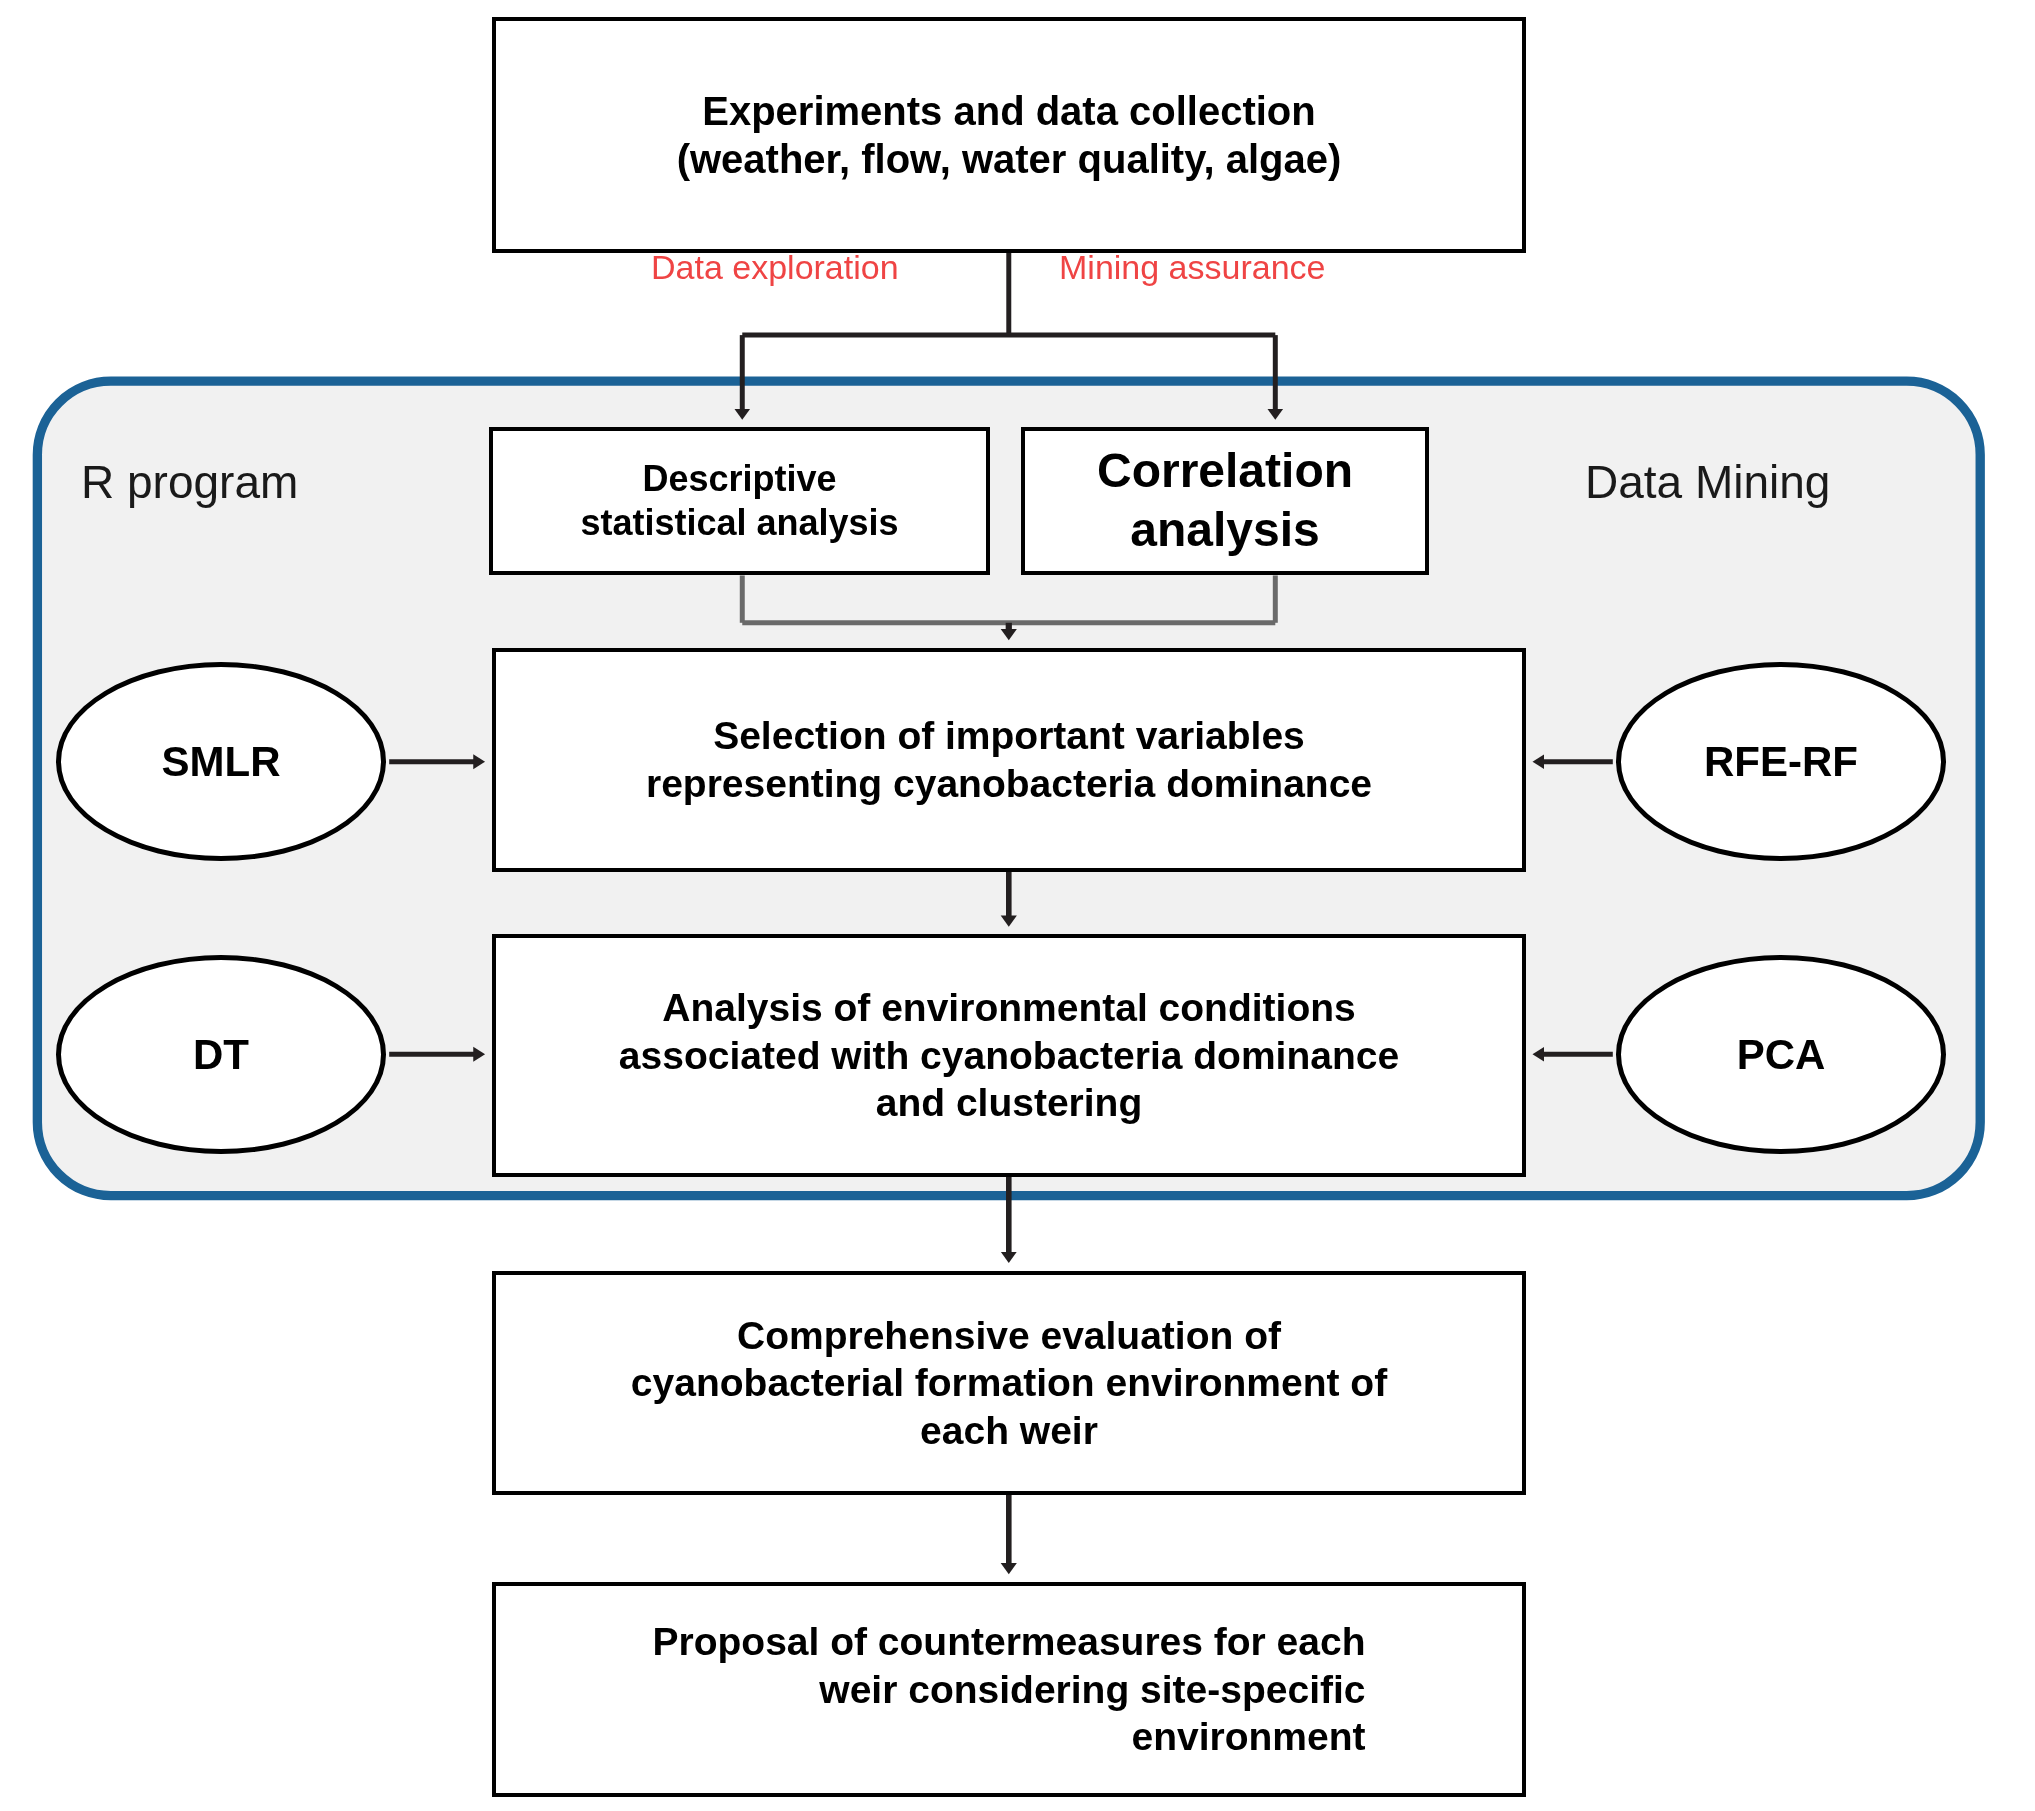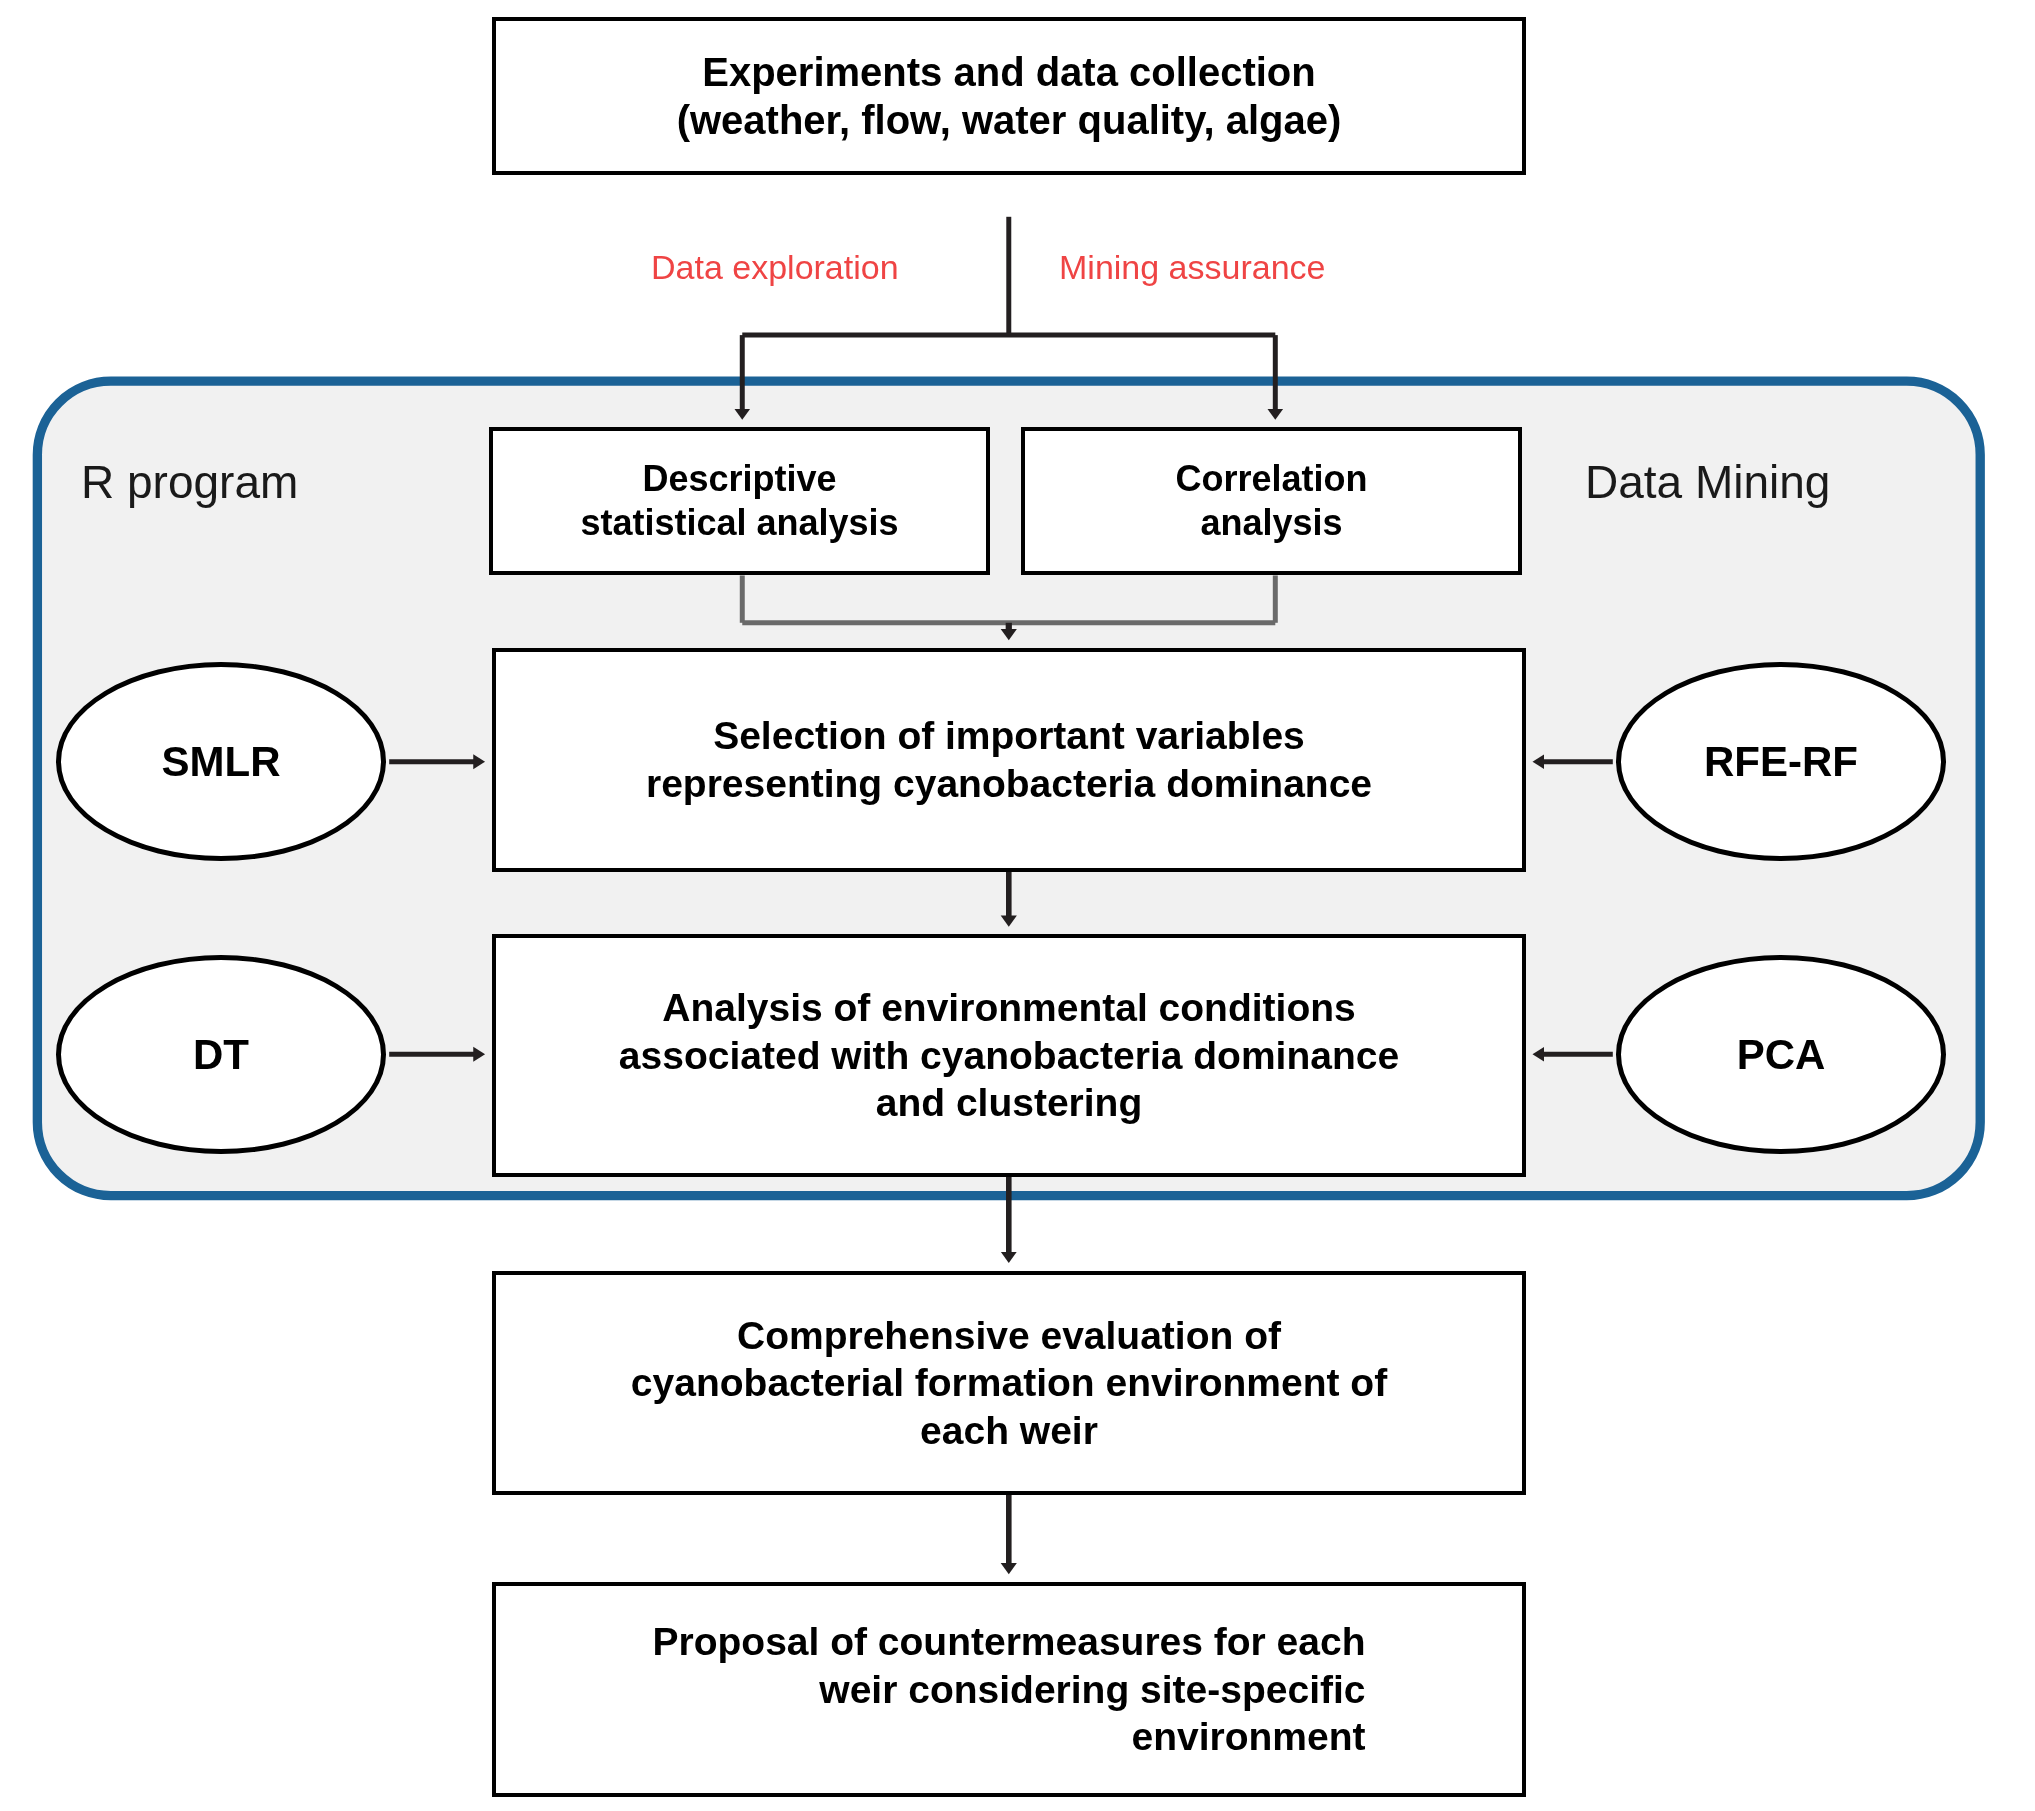--- a/index.html
+++ b/index.html
@@ -58,23 +58,23 @@
     font-weight: normal;
     white-space: nowrap;
   }
   .group-label {
     position: absolute;
     color: #1a1a1a;
     font-weight: normal;
     white-space: nowrap;
   }
   
-  #box-experiments { left: 492px;  top: 17.4px;   width: 1034px; height: 158px; font-size: 40px; }
+  #box-experiments { left: 492px;  top: 17.4px;   width: 1034px; height: 236px; font-size: 40px; }
   #box-descriptive { left: 489px;  top: 427px;  width: 501px;  height: 148px; font-size: 36px; }
-  #box-correlation { left: 1021px; top: 427px;  width: 501px;  height: 148px; font-size: 36px; }
+  #box-correlation { left: 1021px; top: 427px;  width: 408px;  height: 148px; font-size: 48px; }
   #box-selection   { left: 492px;  top: 648px; width: 1034px; height: 224px; font-size: 39px; }
   #box-analysis    { left: 492px;  top: 934px; width: 1034px; height: 243px; font-size: 39px; }
   #box-evaluation  { left: 492px;  top: 1271px; width: 1034px; height: 224px; font-size: 39px; }
   #box-proposal    { left: 492px;  top: 1582px; width: 1034px; height: 215px; font-size: 39px; text-align: right; }
 
   #ell-smlr  { left: 56px;   top: 662px; width: 330px; height: 199px; font-size: 42px; }
   #ell-dt    { left: 56px;   top: 955px; width: 330px; height: 199px; font-size: 42px; }
   #ell-rfe   { left: 1616px; top: 662px; width: 330px; height: 199px; font-size: 42px; }
   #ell-pca   { left: 1616px; top: 955px; width: 330px; height: 199px; font-size: 42px; }
 

